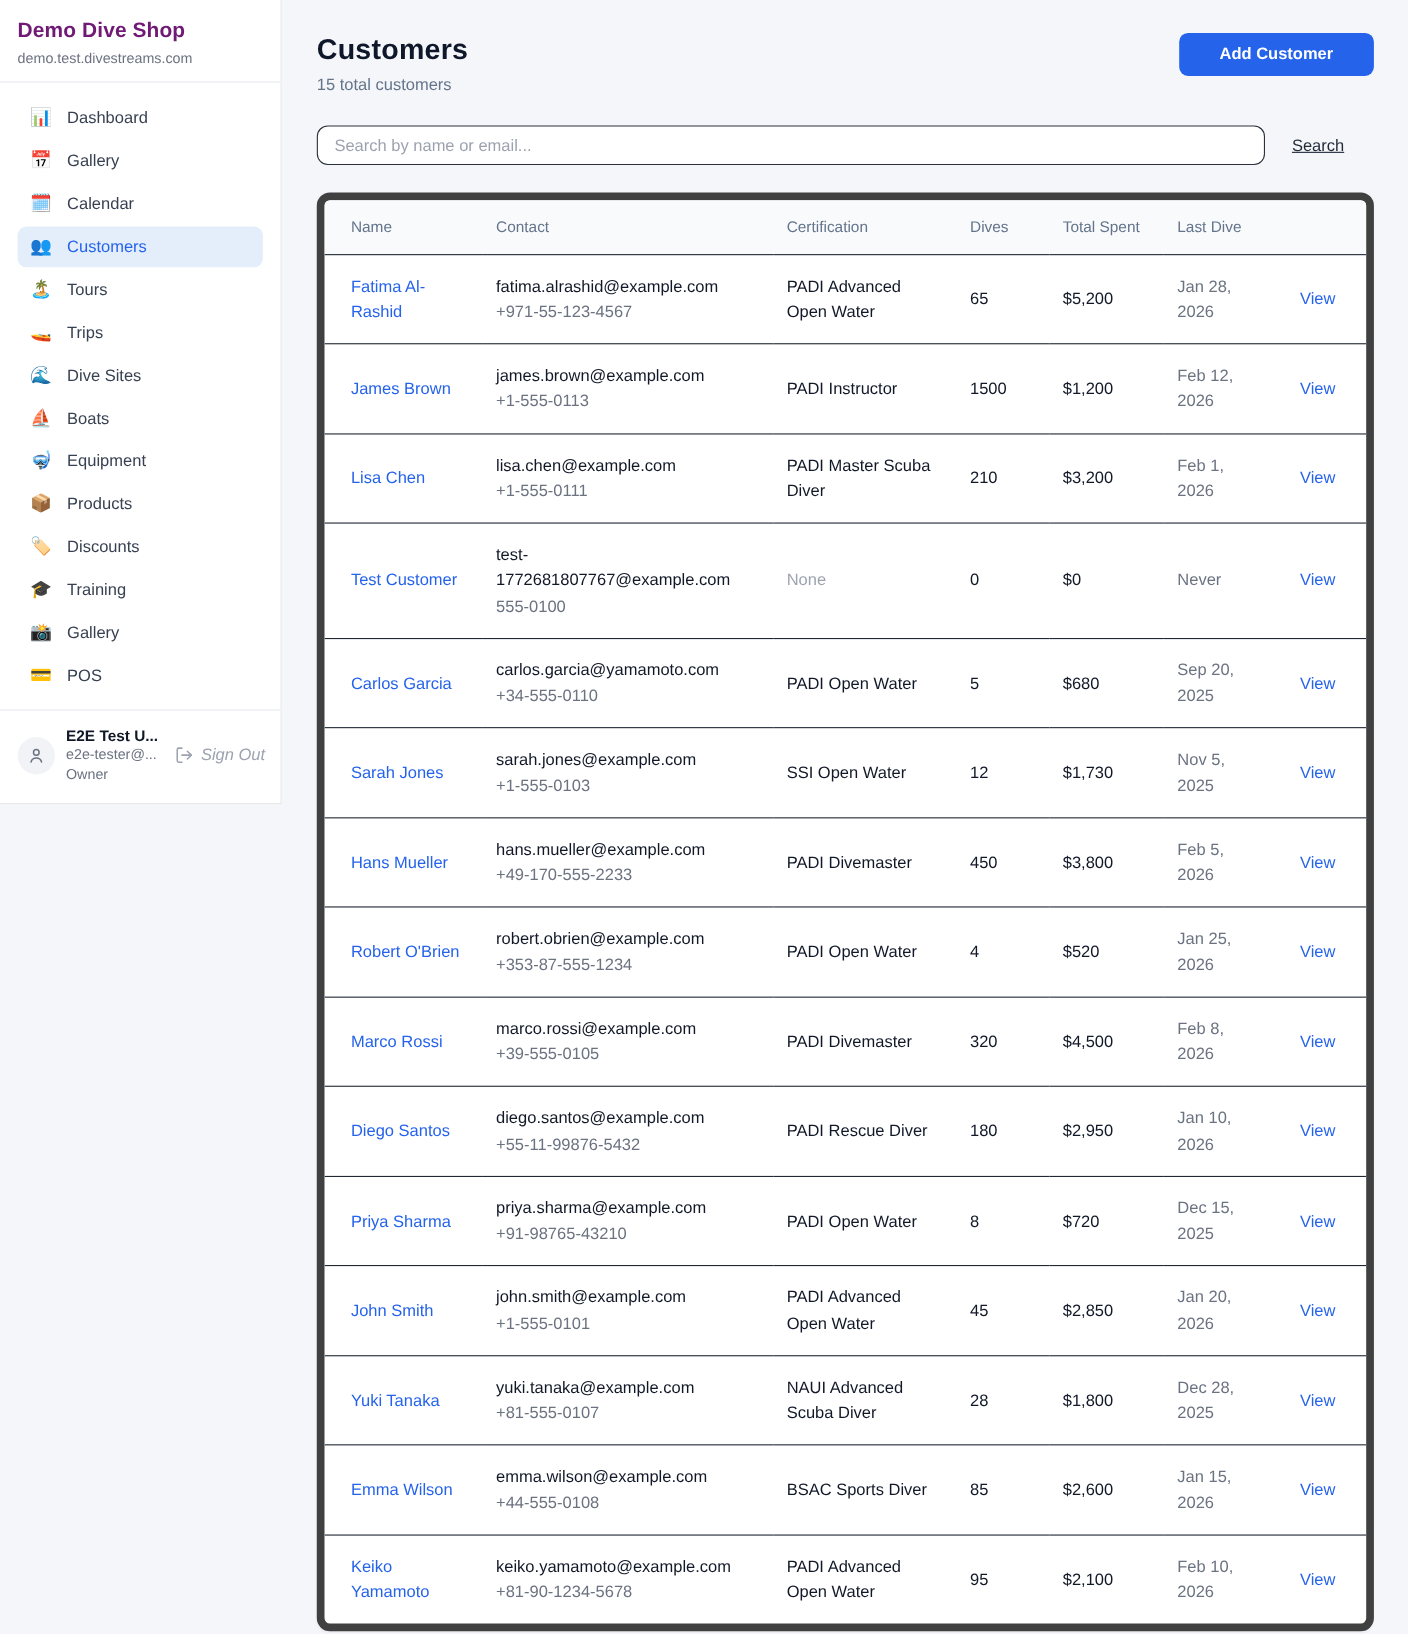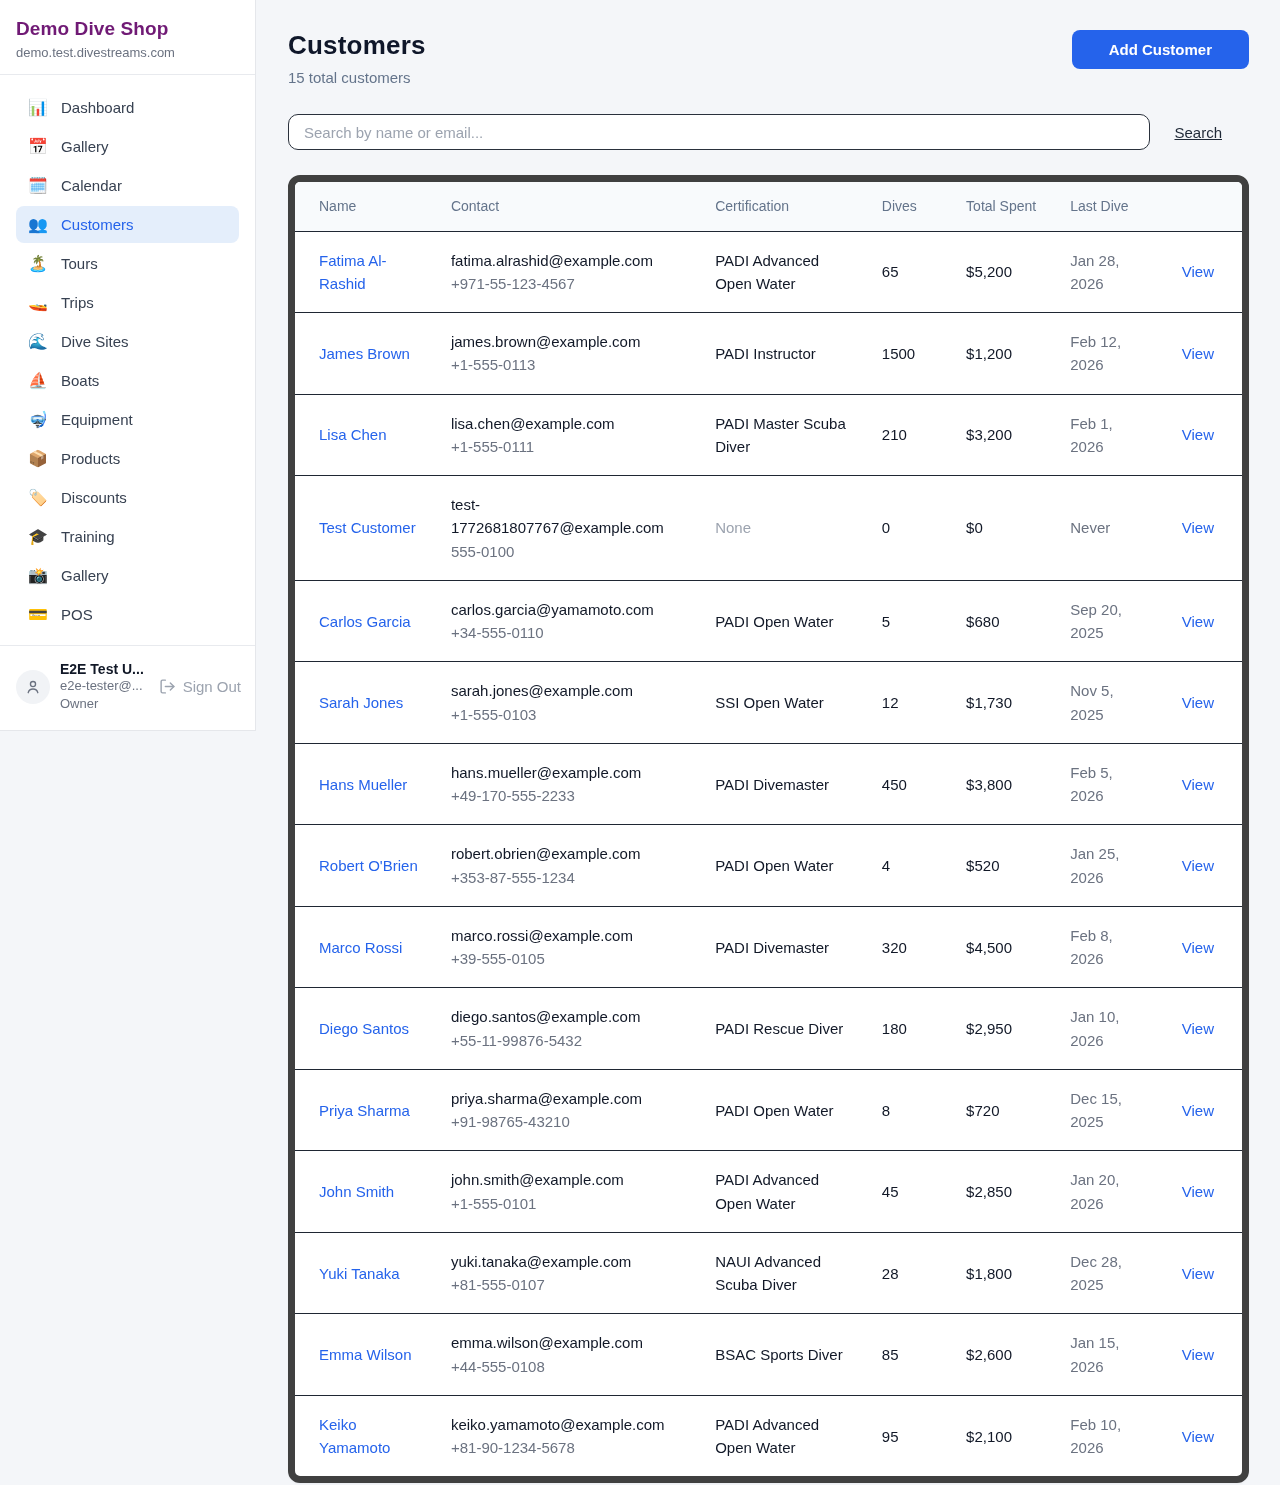--- a/index.html
+++ b/index.html
@@ -35,21 +35,21 @@
   }
   .avatar {
     width:34px; height:34px; flex:0 0 34px; border-radius:50%;
     background:#f1f3f6; display:flex; align-items:center; justify-content:center;
   }
   .user-info { flex:1; min-width:0; }
   .user-name { font-size:14px; font-weight:bold; color:#111827; white-space:nowrap; }
   .user-email, .user-role { font-size:13px; color:#6b7280; line-height:1.35; }
   .signout {
     display:flex; align-items:center; gap:7px;
-    color:#9ca3af; font-size:15px; cursor:pointer; white-space:nowrap;
+    color:#9ca3af; font-size:15px; cursor:pointer; white-space:nowrap;font-style:italic;
   }
   
   .main { margin-left:256px; padding:30px 31px 25px 32px; }
   .page-header { display:flex; justify-content:space-between; align-items:flex-start; }
   .page-title { font-size:26px; font-weight:bold; color:#0f172a; letter-spacing:.2px; }
   .page-subtitle { font-size:15px; color:#64748b; margin-top:8px; }
   .btn-primary {
     background:#2563eb; color:#ffffff; border:none; cursor:pointer;
     font-family:inherit; font-size:15px; font-weight:bold;
     padding:11px 37px; border-radius:8px;

